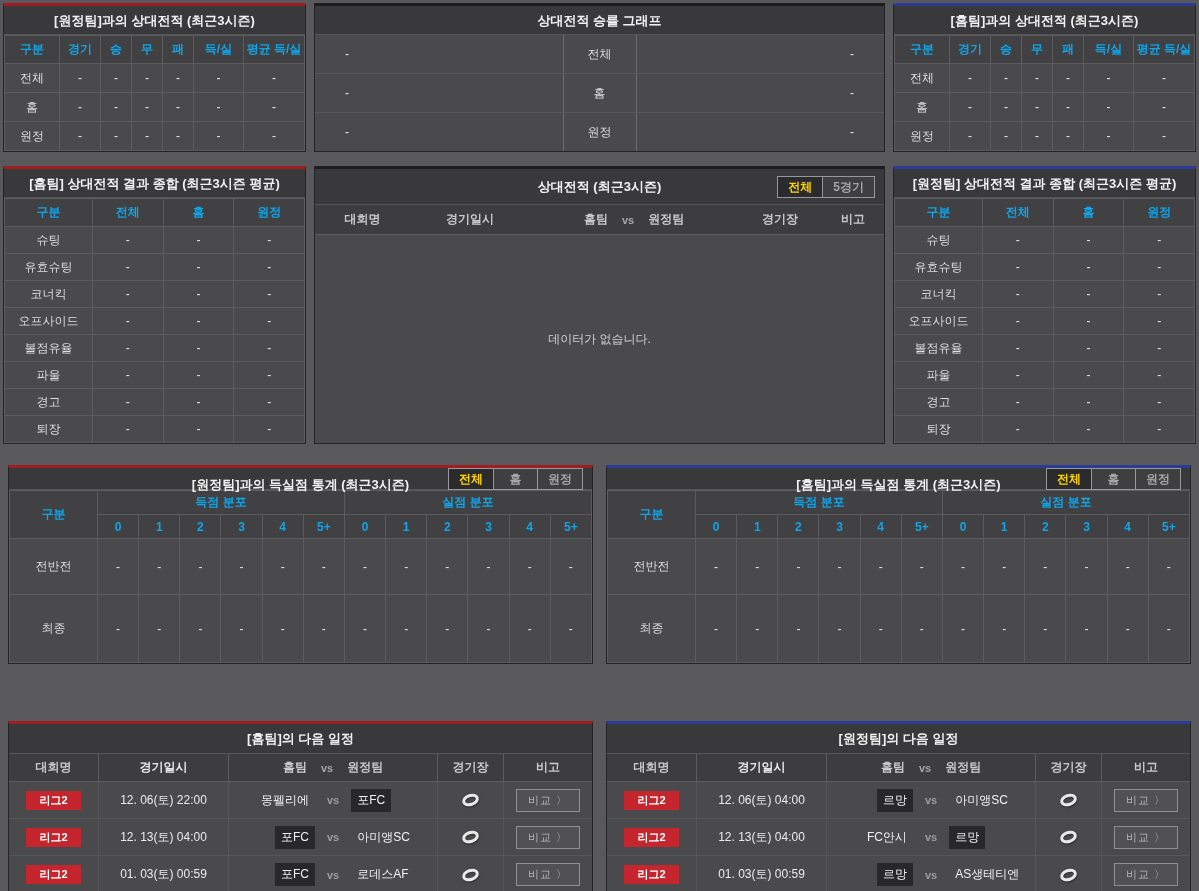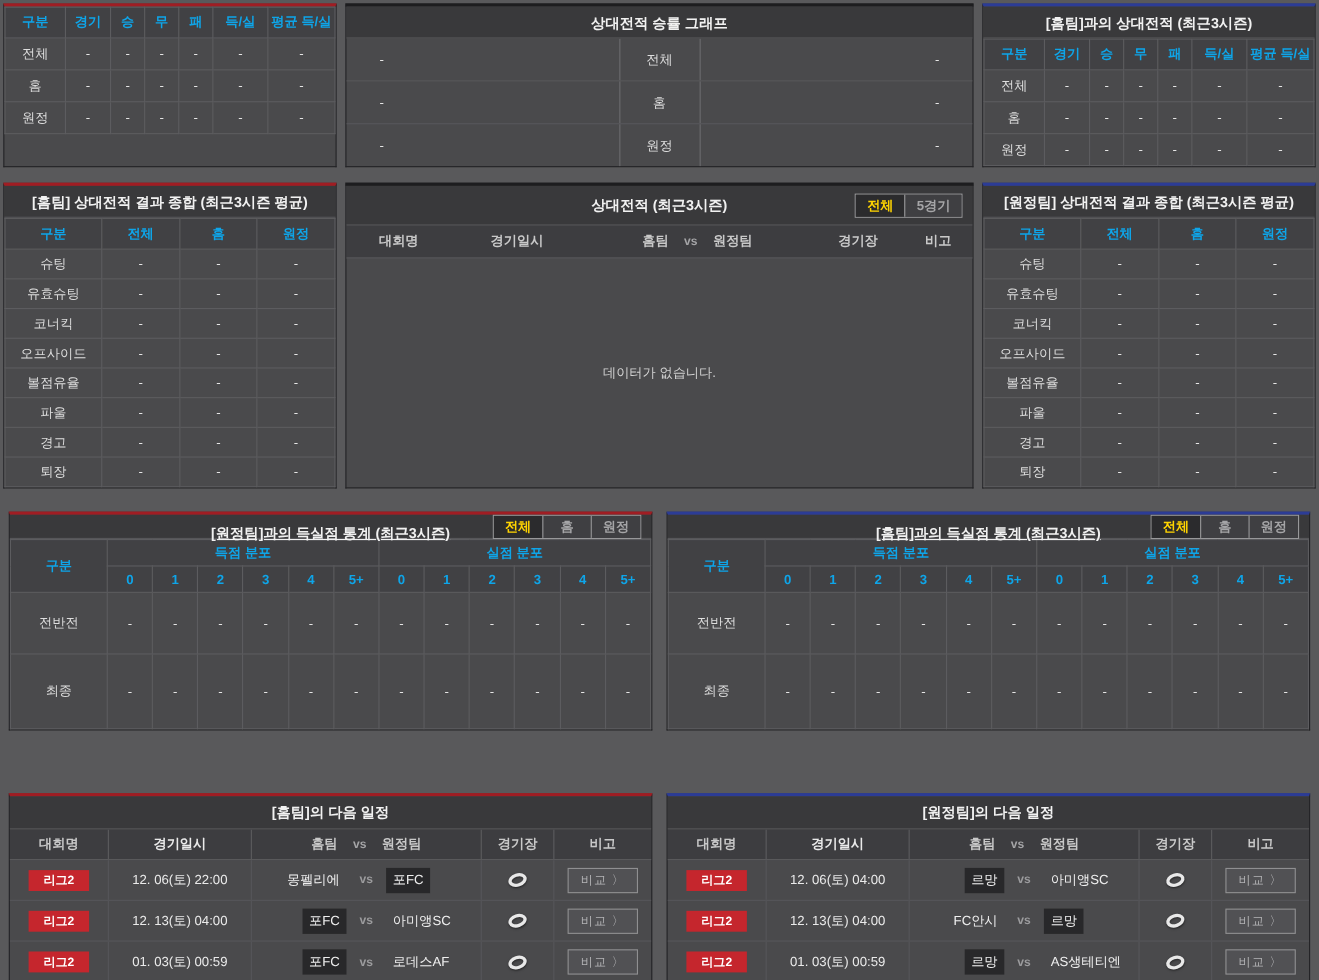--- a/index.html
+++ b/index.html
@@ -19,21 +19,21 @@
 
   .panel { background:#4a4a4c; border:1px solid #242427; border-top:3px solid #1d1d1f; }
   .panel.red  { border-top-color:#a01d23; }
   .panel.blue { border-top-color:#2c3c96; }
   .panel.colflex { display:flex; flex-direction:column; }
 
   .ptitle { position:relative; background:#39393b; border-bottom:1px solid #565659;
             color:#f1f1f1; font-weight:bold; font-size:13px; text-align:center; }
   .t29 { height:29px; line-height:29px; }
   .t30 { height:30px; line-height:30px; }
-  .t34 { height:22px; line-height:34px;text-decoration:underline; }
+  .t34 { height:22px; line-height:34px; }
   .t36 { height:36px; line-height:36px; }
 
   
   .tabs { position:absolute; right:9px; top:50%; transform:translateY(-50%);
           display:flex; border:1px solid #98989a; }
   .tab { min-width:44px; padding:3px 10px; font-size:12px; font-weight:bold; color:#a5a5a7;
          background:#3f3f42; text-align:center; border-left:1px solid #98989a; cursor:pointer;
          line-height:14px; }
   .tab:first-child { border-left:none; }
   .tab.active { background:#2b2b2d; color:#ffd400; }
@@ -102,20 +102,21 @@
   .stadium { display:inline-block; width:17px; height:12px; border:3px solid #e8e8e8;
              border-radius:50%; transform:rotate(-18deg);
              box-shadow:0 1px 2px rgba(0,0,0,.55), inset 0 1px 2px rgba(0,0,0,.45); }
 </style>
 </head>
 <body>
 
 <div class="row row1 gap8">
 
   <div class="panel red" style="width:303px">
+    <div class="ptitle t29">[원정팀]과의 상대전적 (최근3시즌)</div>
     <table class="stat-table">
       <colgroup>
           <col style="width:55px">
           <col style="width:41px">
           <col style="width:31px">
           <col style="width:31px">
           <col style="width:31px">
           <col style="width:50px">
           <col>
         </colgroup>

